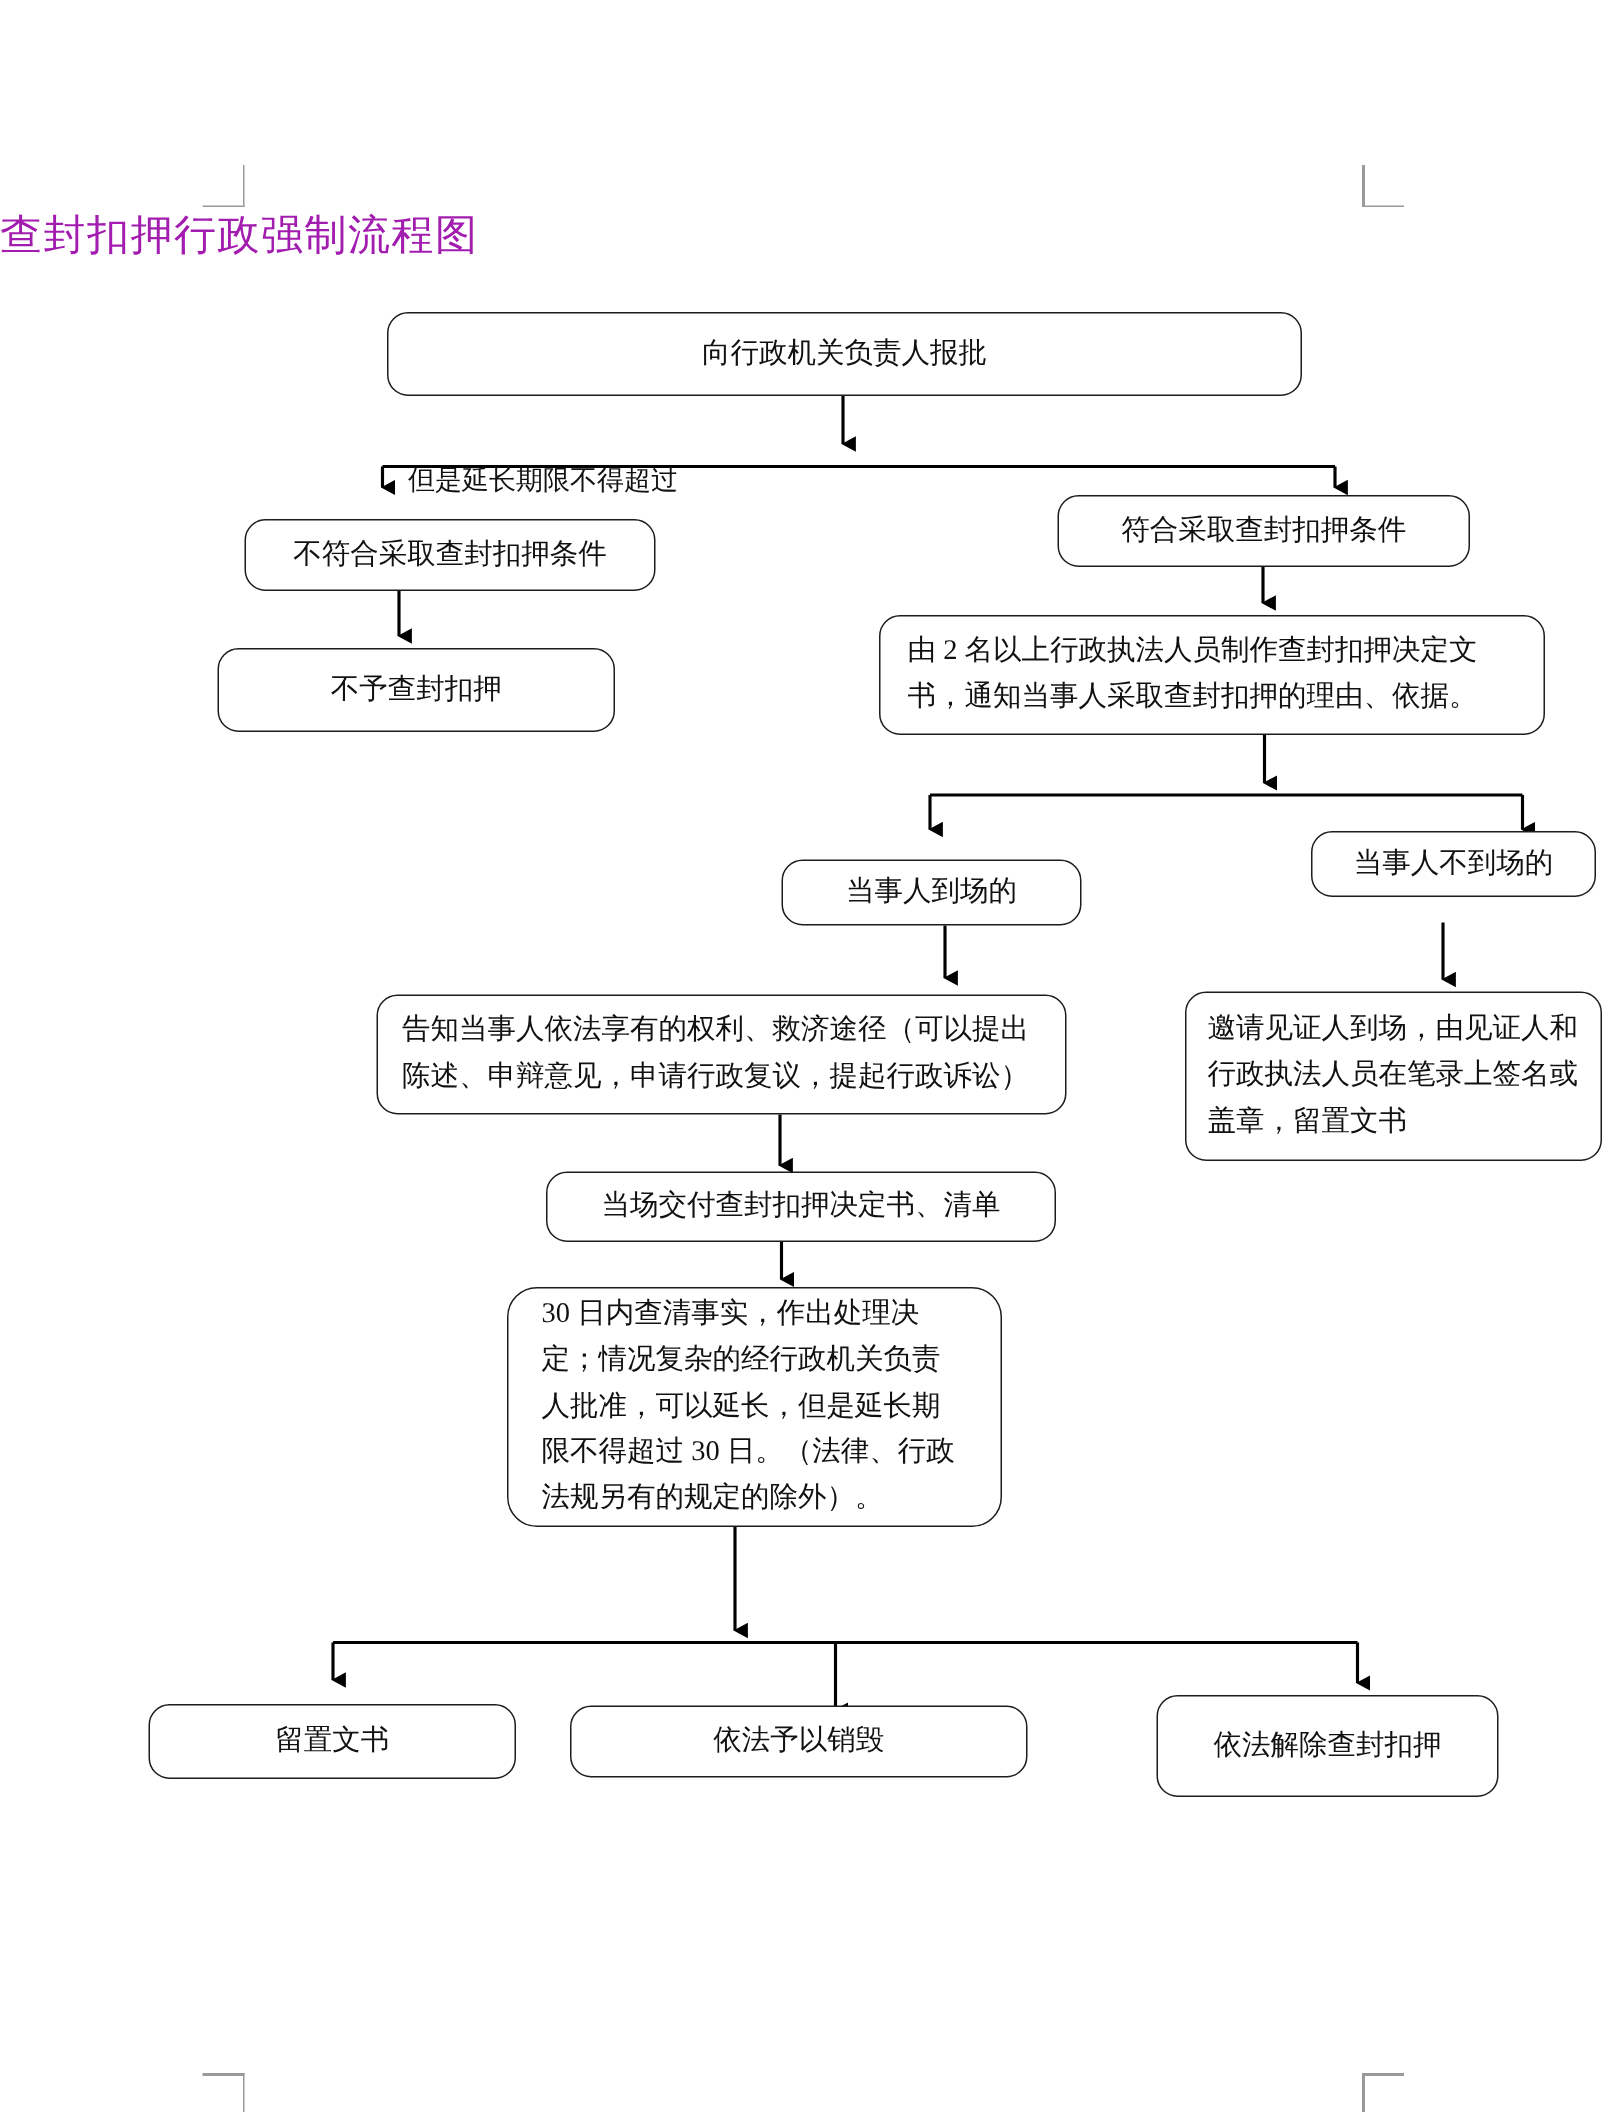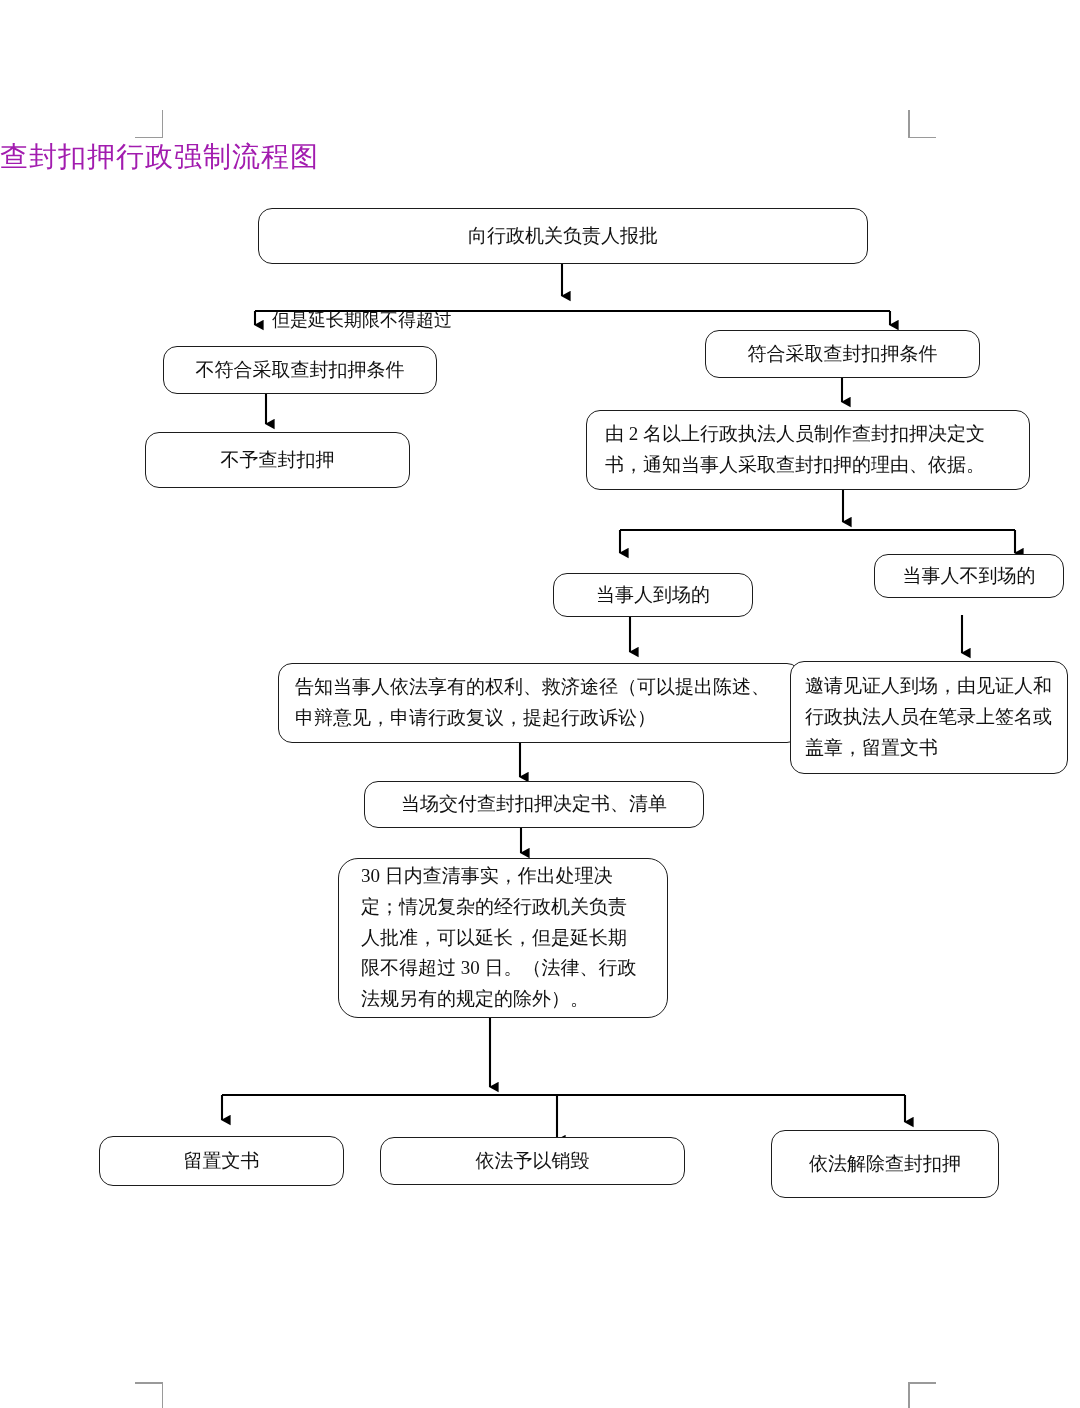--- a/index.html
+++ b/index.html
@@ -174,29 +174,29 @@
   </div>
 
   <div class="node" style="left:705px; top:330px; width:275px; height:48px;">
     <span class="txt">符合采取查封扣押条件</span>
   </div>
 
   <div class="node ml" style="left:586px; top:410px; width:444px; height:80px; padding:4px 18px;">
     <span class="txt">由 2 名以上行政执法人员制作查封扣押决定文书，通知当事人采取查封扣押的理由、依据。</span>
   </div>
 
-  <div class="node" style="left:553px; top:573px; width:200px; height:44px;">
+  <div class="node" style="left:521px; top:573px; width:200px; height:44px;">
     <span class="txt">当事人到场的</span>
   </div>
 
   <div class="node" style="left:874px; top:554px; width:190px; height:44px;">
     <span class="txt">当事人不到场的</span>
   </div>
 
-  <div class="node ml" style="left:278px; top:663px; width:523px; height:80px; padding:4px 16px;">
+  <div class="node ml" style="left:251px; top:663px; width:460px; height:80px; padding:4px 16px;">
     <span class="txt">告知当事人依法享有的权利、救济途径（可以提出陈述、申辩意见，申请行政复议，提起行政诉讼）</span>
   </div>
 
   <div class="node ml" style="left:790px; top:661px; width:278px; height:113px; padding:4px 14px;">
     <span class="txt">邀请见证人到场，由见证人和行政执法人员在笔录上签名或盖章，留置文书</span>
   </div>
 
   <div class="node" style="left:364px; top:781px; width:340px; height:47px;">
     <span class="txt">当场交付查封扣押决定书、清单</span>
   </div>

